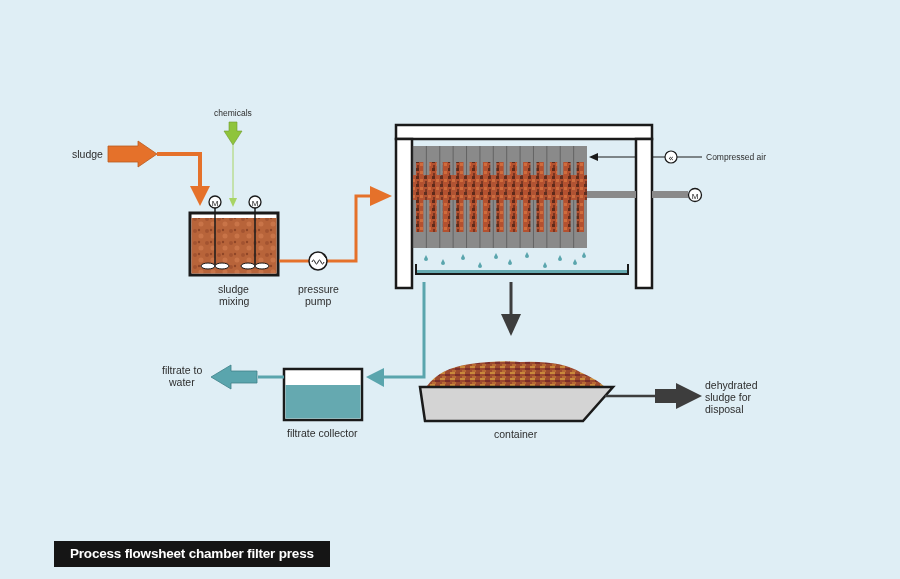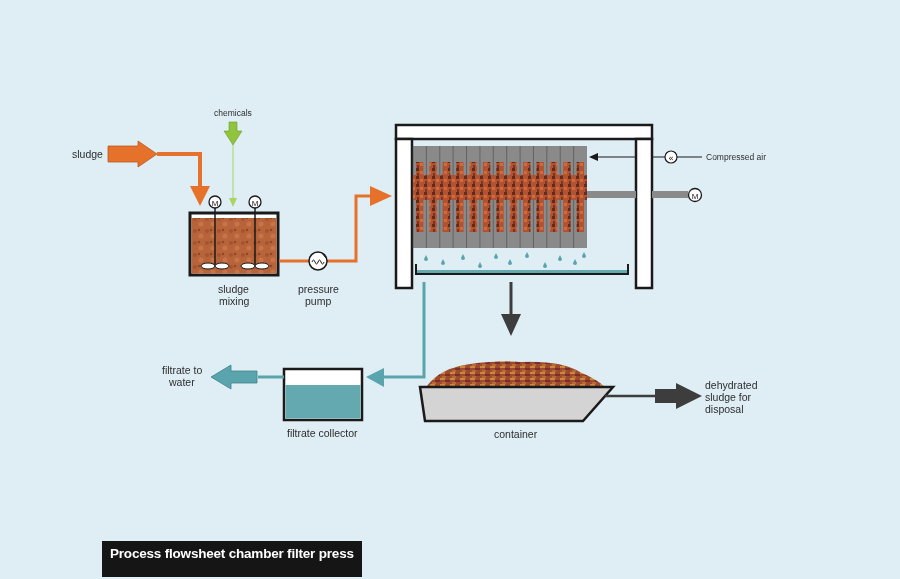--- a/index.html
+++ b/index.html
@@ -1,20 +1,20 @@
 <!DOCTYPE html>
 <html><head>
 <meta charset="utf-8">
 <style>
   html, body { margin: 0; padding: 0; }
   body { width: 900px; height: 579px; background: #dfeef5; overflow: hidden; position: relative; font-family: "Liberation Sans", sans-serif; }
   svg { position: absolute; left: 0; top: 0; }
   .lbl { font-family: "Liberation Sans", sans-serif; font-size: 10.5px; fill: #2d2d2d; }
   .lbl-sm { font-family: "Liberation Sans", sans-serif; font-size: 8.5px; fill: #2d2d2d; }
-  .caption { position: absolute; left: 54px; top: 541px; height: 36px; padding: 0 8px; background: #151515; color: #ffffff; font-family: "Liberation Sans", sans-serif; font-weight: bold; font-size: 13.5px; line-height: 25px; letter-spacing: -0.2px; margin-left: 48px; }
+  .caption { position: absolute; left: 54px; top: 541px; height: 26px; padding: 0 16px; background: #151515; color: #ffffff; font-family: "Liberation Sans", sans-serif; font-weight: bold; font-size: 13.5px; line-height: 25px; letter-spacing: -0.2px; }
 </style>
 </head>
 <body>
 
 <svg width="900" height="579" viewBox="0 0 900 579">
   <defs>
     <pattern id="sludgeTex" width="12" height="12" patternUnits="userSpaceOnUse">
       <rect width="12" height="12" fill="#b8643a"></rect>
       <circle cx="3" cy="3" r="2" fill="#a35330"></circle>
       <circle cx="9" cy="8" r="2.5" fill="#c97448"></circle>

